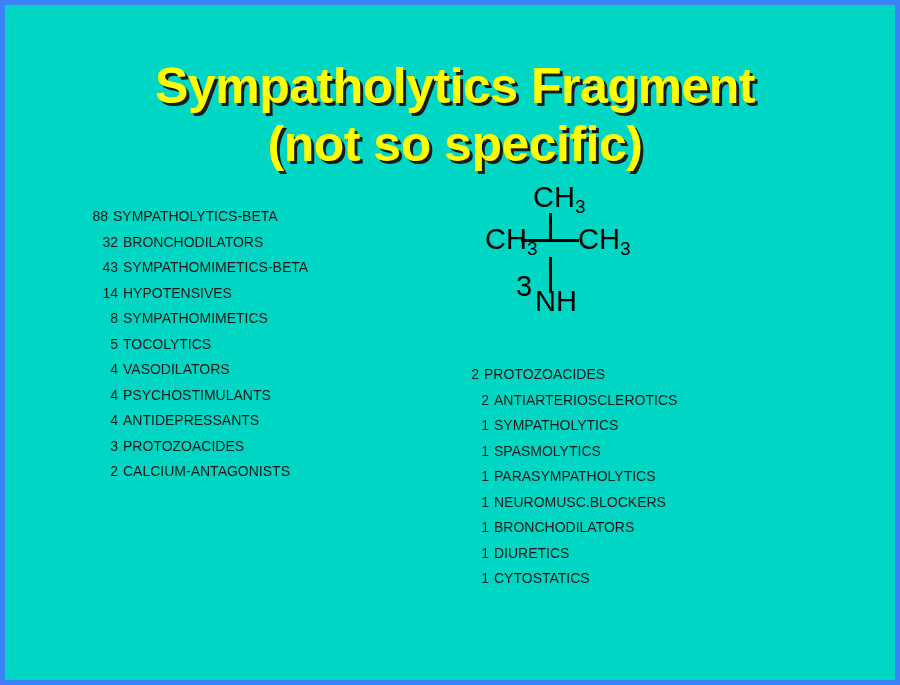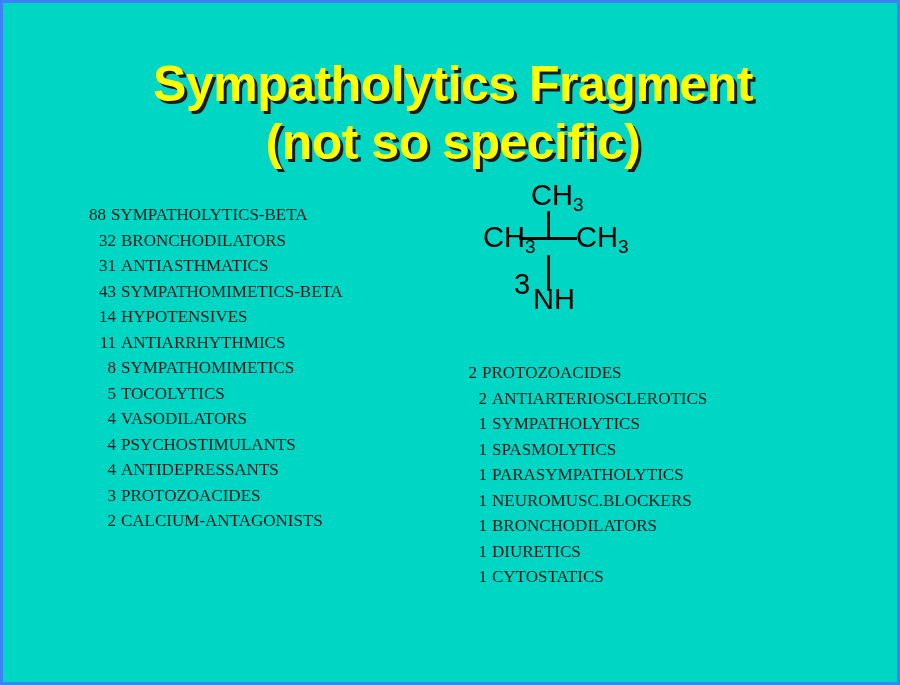--- a/index.html
+++ b/index.html
@@ -7,21 +7,21 @@
     margin: 0;
     padding: 0;
     background: #ffffff;
   }
   #slide {
     position: relative;
     width: 900px;
     height: 685px;
     box-sizing: border-box;
     background: #00d6c4;
-    border: 3px solid #3b82f6;
+    border: 5px solid #3b82f6;
     overflow: hidden;
     font-family: "Liberation Serif", "DejaVu Serif", serif;
   }
 
   
   #title-block {
     position: absolute;
     left: 0;
     top: 52px;
     width: 900px;
@@ -34,22 +34,22 @@
     color: #ffff00;
     text-shadow: 3px 3px 0 #1a1a1a;
     white-space: nowrap;
   }
   #title-block .tline { display: block; }
 
   
   .cat-list {
     position: absolute;
     color: #1a1a1a;
-    font-family: Liberation Serif, serif;
-    font-size: 17px;
+    font-family: Liberation Sans, sans-serif;
+    font-size: 14px;
     line-height: 25.5px;
     white-space: nowrap;
   }
   .cat-row {
     display: block;
     height: 25.5px;
   }
   .cat-row .num {
     display: inline-block;
     width: 22px;
@@ -119,30 +119,24 @@
 
   <div class="cat-list" id="list-left">
 
     <span class="cat-row">
       <span class="num">88</span><span class="lbl">SYMPATHOLYTICS-BETA</span>
     </span>
     <span class="cat-row">
       <span class="num">32</span><span class="lbl">BRONCHODILATORS</span>
     </span>
     <span class="cat-row">
-      <span class="num">31</span><span class="lbl">ANTIASTHMATICS</span>
-    </span>
-    <span class="cat-row">
       <span class="num">43</span><span class="lbl">SYMPATHOMIMETICS-BETA</span>
     </span>
     <span class="cat-row">
       <span class="num">14</span><span class="lbl">HYPOTENSIVES</span>
-    </span>
-    <span class="cat-row">
-      <span class="num">11</span><span class="lbl">ANTIARRHYTHMICS</span>
     </span>
     <span class="cat-row">
       <span class="num">8</span><span class="lbl">SYMPATHOMIMETICS</span>
     </span>
     <span class="cat-row">
       <span class="num">5</span><span class="lbl">TOCOLYTICS</span>
     </span>
     <span class="cat-row">
       <span class="num">4</span><span class="lbl">VASODILATORS</span>
     </span>

